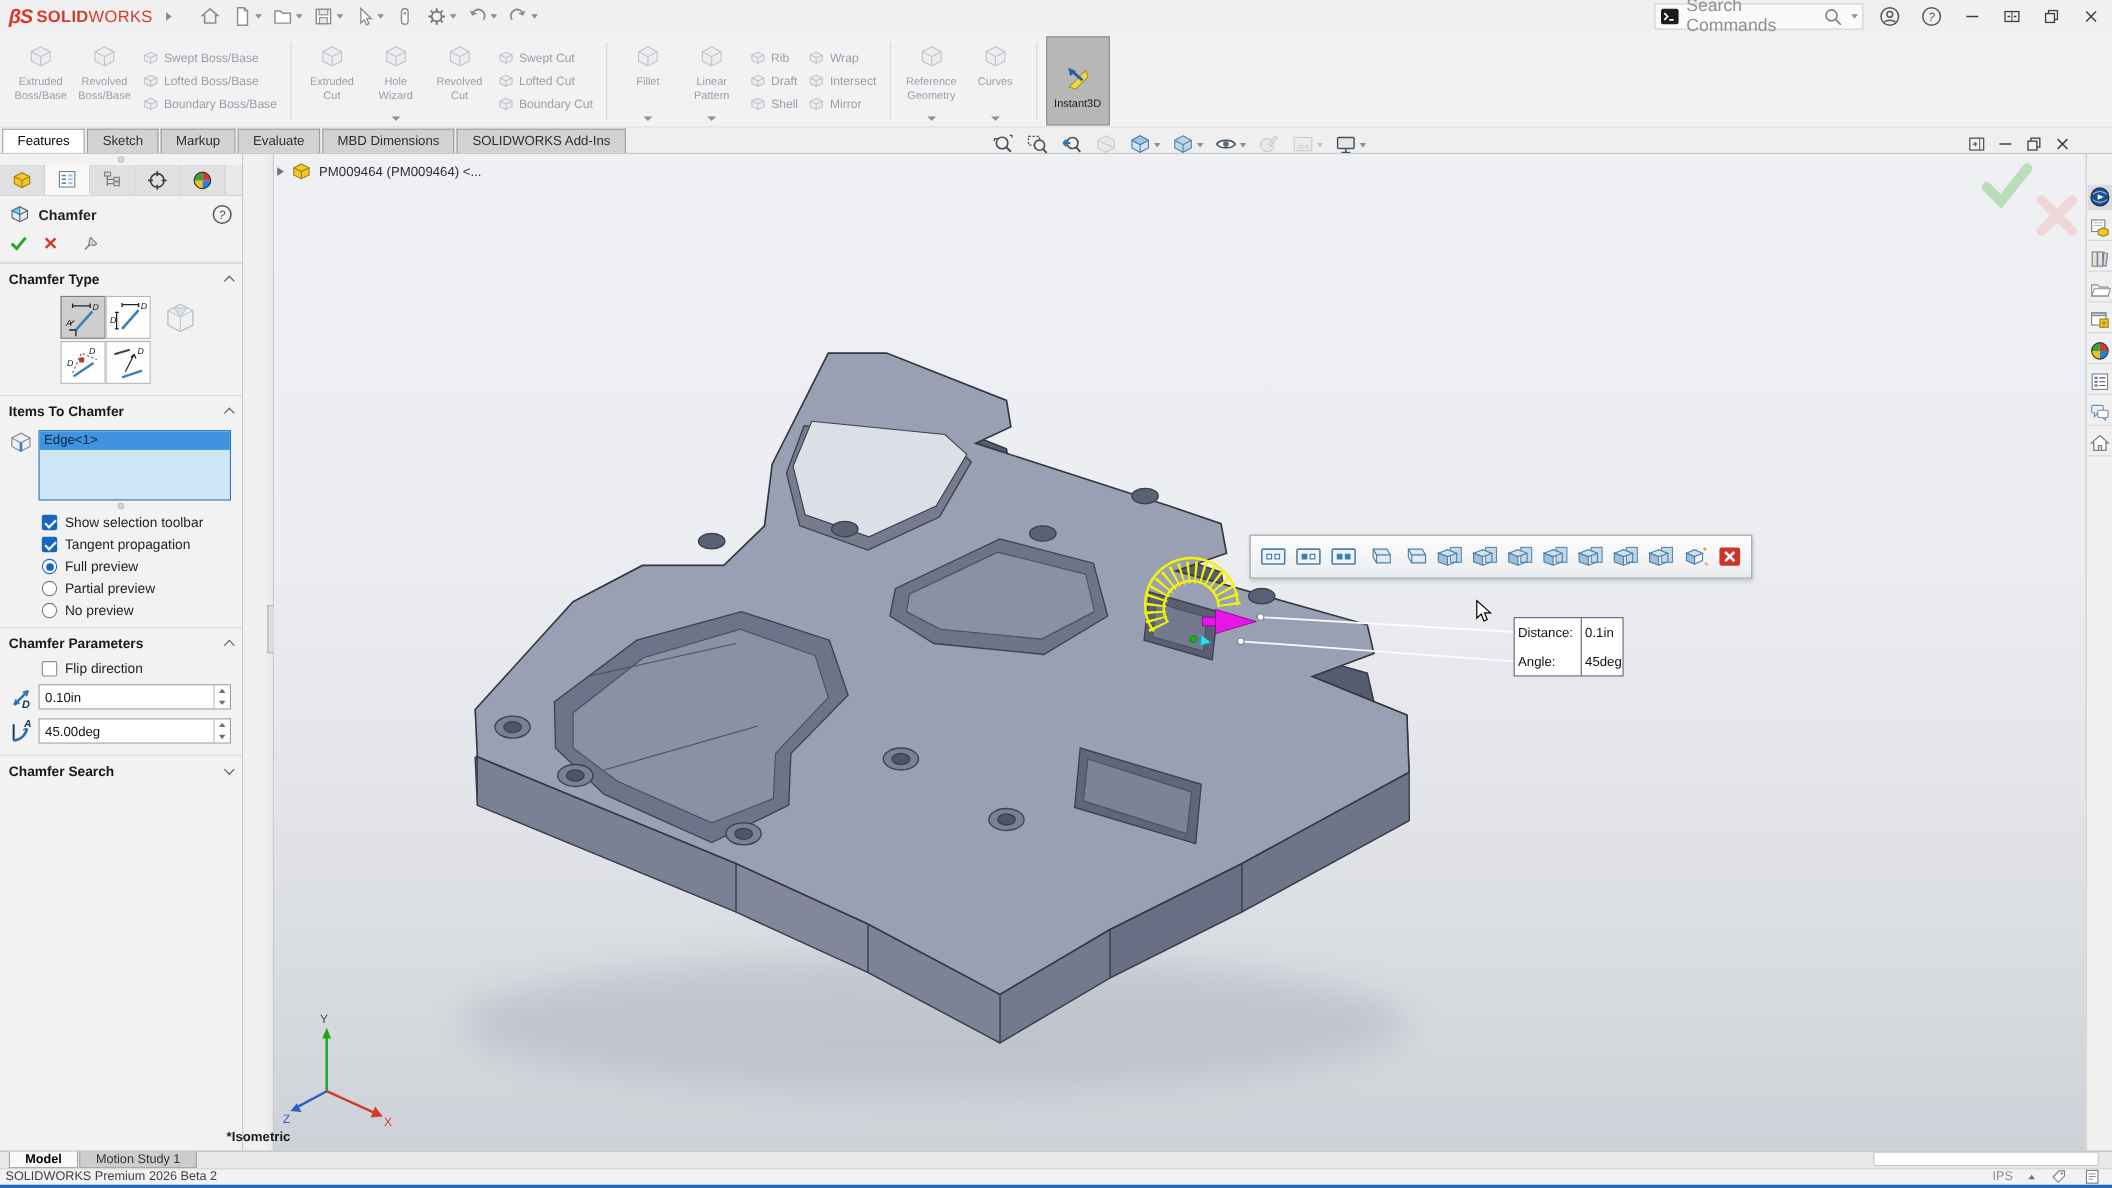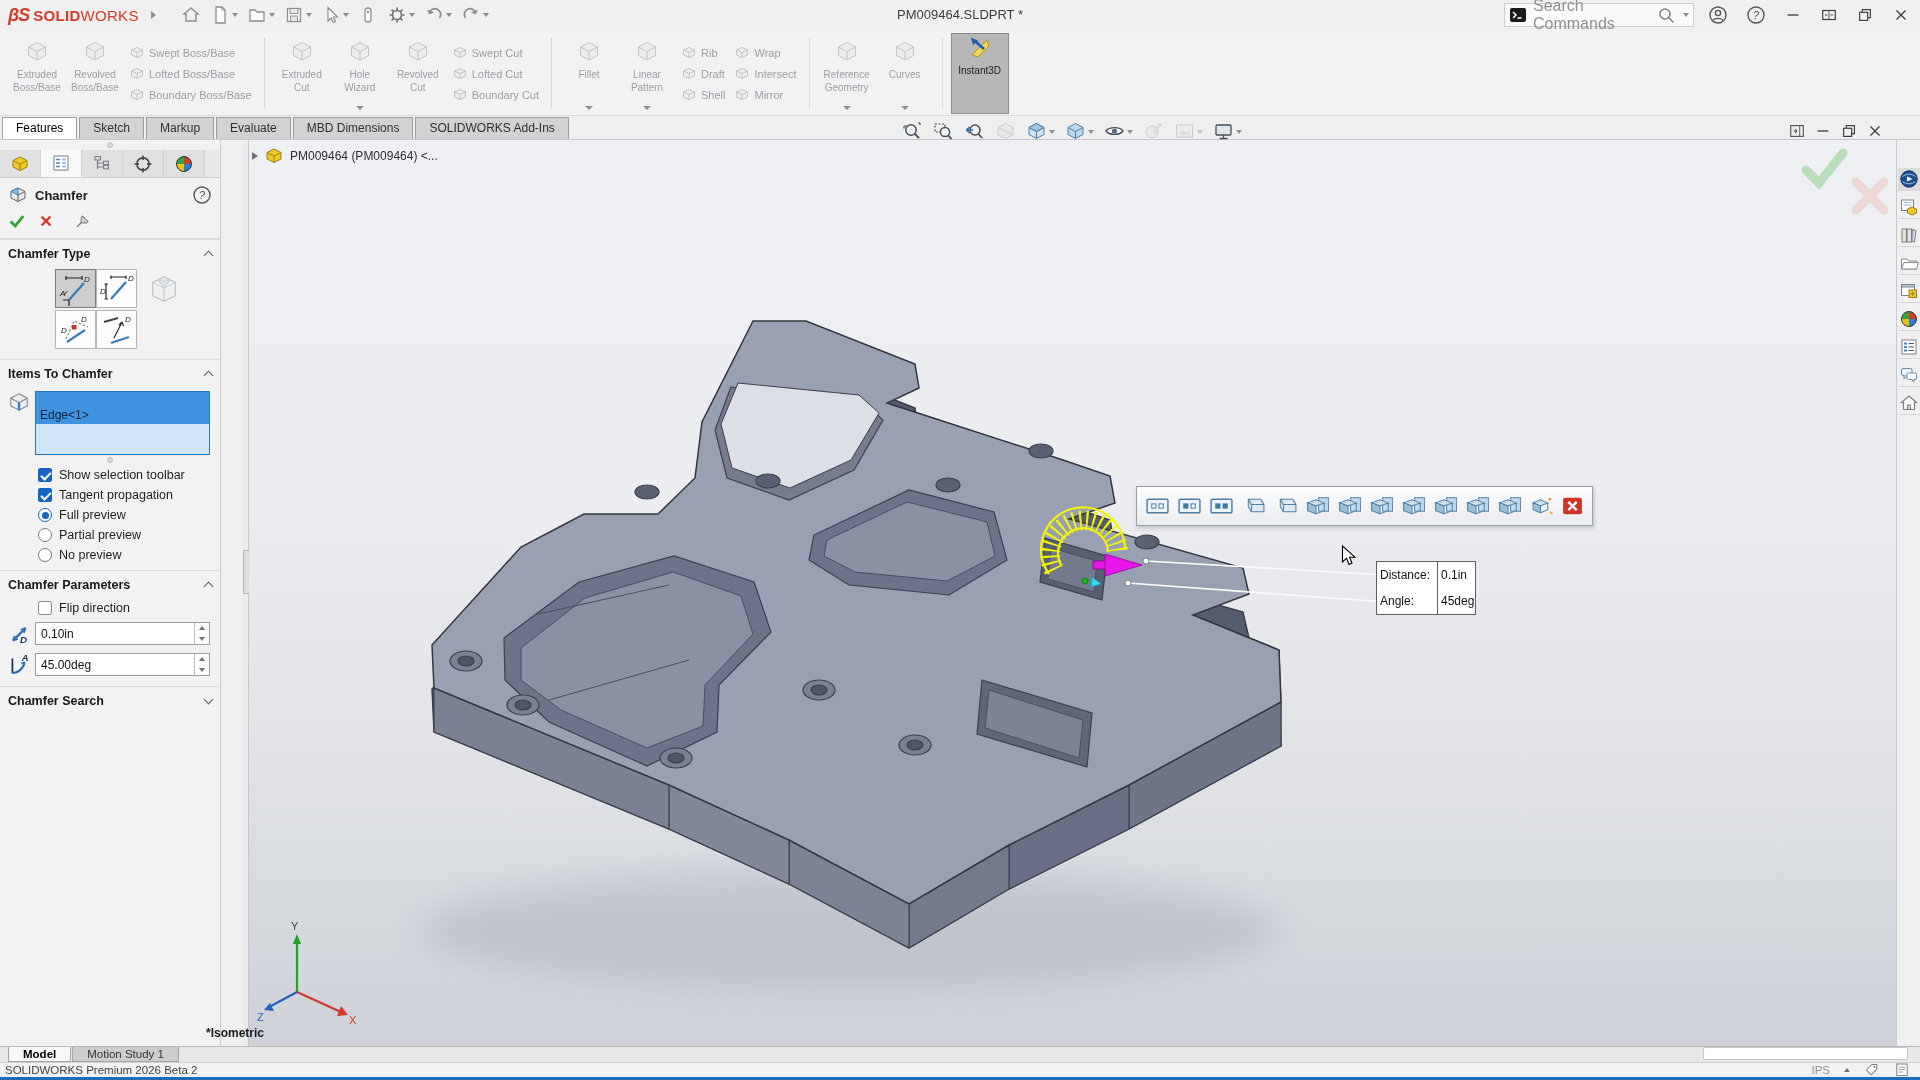--- a/index.html
+++ b/index.html
@@ -28,21 +28,21 @@
   #searchbox .ph { font-size:16px; color:#8d9094; flex:1; }
   .winbtn { padding:0 4px; }
 
   
   #ribbon { left:0; top:30px; width:1920px; height:86px; background:#f1f2f3; border-bottom:1px solid #dadbdc; display:flex; align-items:stretch; padding:2px 4px 0 4px; }
   .rb-sep { width:1px; background:#d7d8d9; margin:6px 4px; }
   .rb-group { display:flex; align-items:stretch; padding:1px 4px; }
   .rb-big { width:58px; display:flex; flex-direction:column; align-items:center; padding-top:5px; position:relative; }
   .rb-big .ic { height:28px; display:flex; align-items:center; justify-content:center; }
   .rb-big .lbl { font-size:10px; line-height:12.5px; color:#9b9ea3; text-align:center; white-space:pre-line; margin-top:3px; }
-  .rb-big.enabled { background:#b7b7b7; border:1px solid #8f8f8f; padding-top:0; }
+  .rb-big.enabled { background:#b7b7b7; border:1px solid #8f8f8f; padding-top:24px; }
   .rb-big.enabled .lbl { color:#1d1d1d; }
   .rb-big .dnarrow { position:absolute; bottom:4px; left:50%; margin-left:-4px; width:0;height:0; border-top:4px solid #8d9094; border-left:4px solid transparent; border-right:4px solid transparent; }
   .rb-col { display:flex; flex-direction:column; justify-content:center; gap:1px; margin-left:2px; }
   .rb-small { display:flex; align-items:center; gap:5px; height:20px; font-size:11px; color:#9b9ea3; white-space:nowrap; padding:0 4px; }
 
   
   #tabrow { left:0; top:116px; width:1920px; height:24px; background:#efefef; border-bottom:1px solid #c6c7c8; display:flex; align-items:flex-end; padding-left:2px; }
   .ftab { font-size:12px; color:#2c2e30; background:#d2d2d2; border:1px solid #9d9e9f; border-bottom:none; padding:3px 13px 4px 13px; margin-right:2px; }
   .ftab.active { background:#ffffff; color:#000; }
   #doc-controls { position:absolute; left:1788px; top:122px; display:flex; gap:8px; align-items:center; }
@@ -62,21 +62,21 @@
   .pm-sec .sp { flex:1; }
   .chev { width:7px; height:7px; border-left:1.7px solid #5a5d60; border-top:1.7px solid #5a5d60; transform:rotate(45deg); margin-top:3px; }
   .chev.down { transform:rotate(225deg); margin-top:-3px; }
   #type-grid { padding:2px 0 8px 55px; }
   #type-grid .row { display:flex; align-items:center; margin-bottom:2px; }
   .type-btn { width:41px; height:39px; background:#fdfdfd; border:1px solid #b4b7ba; display:flex; align-items:center; justify-content:center; }
   .type-btn.pressed { background:#cecece; border-color:#7d7d7d; }
   .type-btn.bare { background:transparent; border-color:transparent; margin-left:6px; }
   #items-row { display:flex; gap:5px; padding:4px 10px 0 8px; }
   #sel-listbox { flex:1; height:64px; background:#cfe6f7; border:1px solid #2878b8; overflow:hidden; }
-  #sel-listbox .row { height:17px; background:#3f93e0; color:#0a2236; font-size:12px; padding:16px 4px; }
+  #sel-listbox .row { height:17px; background:#3f93e0; color:#0a2236; font-size:12px; padding:1px 4px; }
   .opt-row { display:flex; align-items:center; gap:7px; padding:3px 0 3px 38px; }
   .cbx { width:14px; height:14px; border:1px solid #8a8d91; background:#fff; position:relative; border-radius:2px; flex:0 0 auto; }
   .cbx.on { background:#1665c0; border-color:#1665c0; }
   .cbx.on:after { content:""; position:absolute; left:4px; top:1px; width:4px; height:8px; border:solid #fff; border-width:0 2px 2px 0; transform:rotate(45deg); }
   .rad { width:14px; height:14px; border:1px solid #77797c; border-radius:50%; background:#fff; position:relative; flex:0 0 auto; }
   .rad.on { border-color:#1665c0; }
   .rad.on:after { content:""; position:absolute; left:2.5px; top:2.5px; width:7px; height:7px; border-radius:50%; background:#1665c0; }
   .param-row { display:flex; align-items:center; gap:5px; padding:4px 10px 4px 8px; }
   .num-input { flex:1; height:23px; background:#fff; border:1px solid #98a0a6; display:flex; align-items:center; }
   .num-input .val { flex:1; font-size:12px; padding:0 5px; color:#111; }
@@ -208,21 +208,20 @@
     <span class="qat-btn">
         <i class="ig">
           <svg width="20" height="20" viewBox="0 0 20 20" xmlns="http://www.w3.org/2000/svg">
             <path d="M4.5 13 A5.8 5.8 0 1 1 14.8 8.4" fill="none" stroke="#8a8d91" stroke-width="1.7"></path>
             <path d="M16.8 4.6 L14.6 9.4 L10 7.2 Z" fill="#8a8d91"></path>
           </svg>
         </i>
         <span class="dn"></span>
       </span>
   </div>
-  <div id="doc-title" class="abs">PM009464.SLDPRT *</div>
   <div id="tb-right">
     <div id="searchbox">
       <i class="ig">
           <svg width="18" height="18" viewBox="0 0 18 18" xmlns="http://www.w3.org/2000/svg">
             <rect x="1" y="2" width="16" height="14" rx="2" fill="#1a1b1d"></rect>
             <path d="M4 6 L7 9 L4 12" stroke="#fff" stroke-width="1.6" fill="none"></path>
             <path d="M8.5 12 H12.5" stroke="#fff" stroke-width="1.6"></path>
           </svg>
         </i>
       <span class="ph">Search Commands</span>

